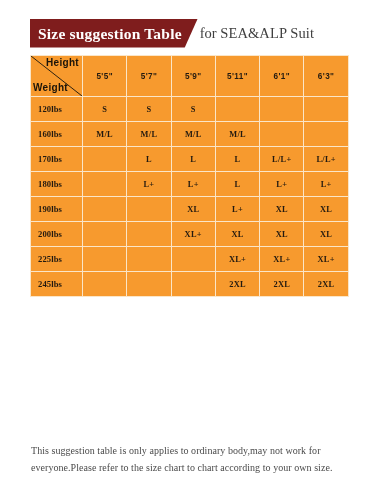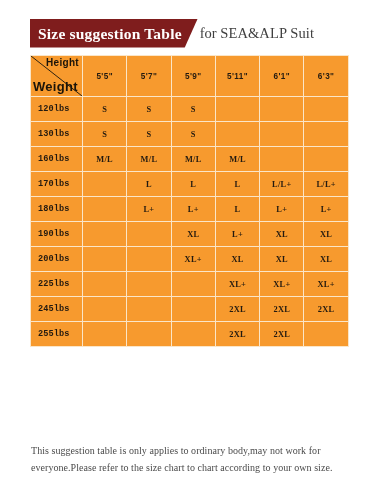--- a/index.html
+++ b/index.html
@@ -106,36 +106,36 @@
     font-weight: bold;
     color: #1b1409;
     line-height: 1;
     margin-left: 43px;
   }
   td.corner .hdr-weight {
     position: absolute;
     left: 2px;
     bottom: 3px;
     font-family: "Liberation Sans", sans-serif;
-    font-size: 13px;
+    font-size: 10px;
     font-weight: bold;
     color: #1b1409;
     line-height: 1;
   }
   th.col-head {
     height: 40px;
     font-family: "Liberation Sans", sans-serif;
     font-size: 8.2px;
     font-weight: bold;
     letter-spacing: 0.4px;
   }
   td.row-head {
     text-align: left;
     padding-left: 7px;
-    font-family: Liberation Mono, monospace;
+    font-family: Liberation Serif, serif;
     font-size: 8.6px;
     font-weight: bold;
     letter-spacing: 0.1px;
   }
   td.cell {
     font-family: "Liberation Serif", serif;
     font-size: 8.4px;
     font-weight: bold;
   }
 
@@ -197,29 +197,20 @@
         <tr>
           <td class="row-head">120lbs</td>
           <td class="cell">S</td>
           <td class="cell">S</td>
           <td class="cell">S</td>
           <td class="cell"></td>
           <td class="cell"></td>
           <td class="cell"></td>
         </tr>
         <tr>
-          <td class="row-head">130lbs</td>
-          <td class="cell">S</td>
-          <td class="cell">S</td>
-          <td class="cell">S</td>
-          <td class="cell"></td>
-          <td class="cell"></td>
-          <td class="cell"></td>
-        </tr>
-        <tr>
           <td class="row-head">160lbs</td>
           <td class="cell">M/L</td>
           <td class="cell">M/L</td>
           <td class="cell">M/L</td>
           <td class="cell">M/L</td>
           <td class="cell"></td>
           <td class="cell"></td>
         </tr>
         <tr>
           <td class="row-head">170lbs</td>
@@ -267,29 +258,20 @@
           <td class="cell">XL+</td>
         </tr>
         <tr>
           <td class="row-head">245lbs</td>
           <td class="cell"></td>
           <td class="cell"></td>
           <td class="cell"></td>
           <td class="cell">2XL</td>
           <td class="cell">2XL</td>
           <td class="cell">2XL</td>
-        </tr>
-        <tr>
-          <td class="row-head">255lbs</td>
-          <td class="cell"></td>
-          <td class="cell"></td>
-          <td class="cell"></td>
-          <td class="cell">2XL</td>
-          <td class="cell">2XL</td>
-          <td class="cell"></td>
         </tr>
       </tbody>
   </table>
 
   <div class="footer-note">
     <div>This suggestion table is only applies to ordinary body,may not work for</div>
     <div>everyone.Please refer to the size chart to chart according to your own size.</div>
   </div>
 
 </div>

